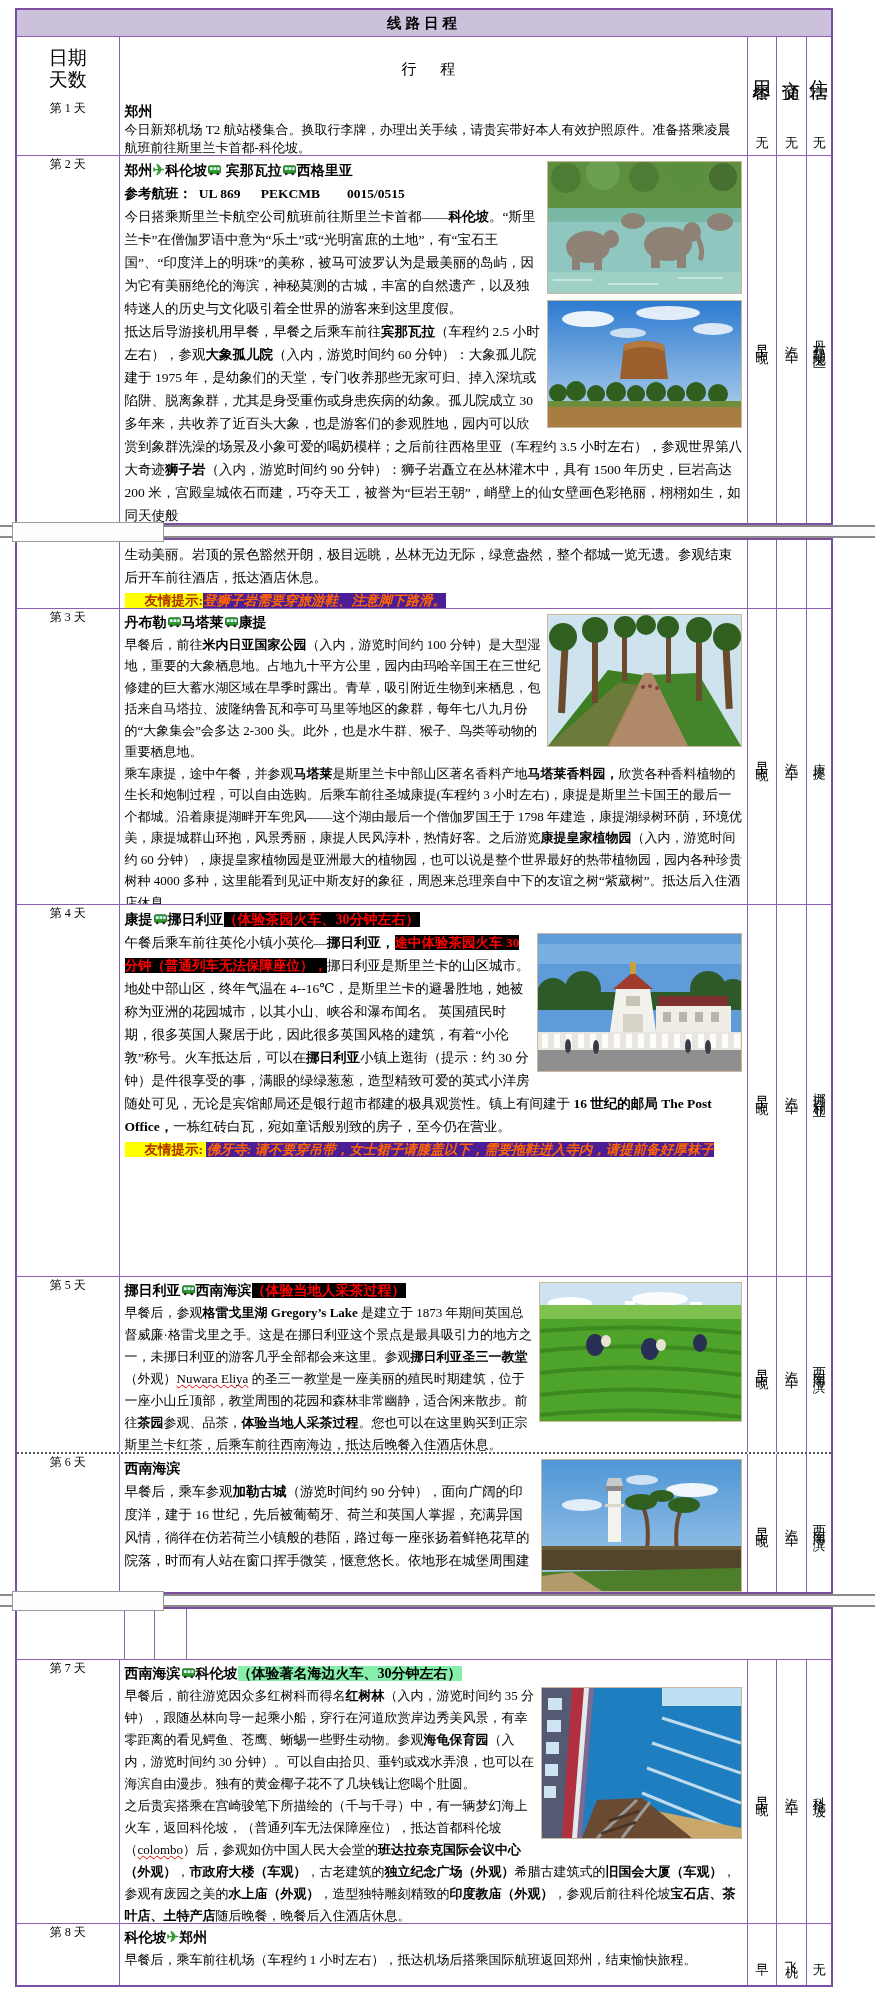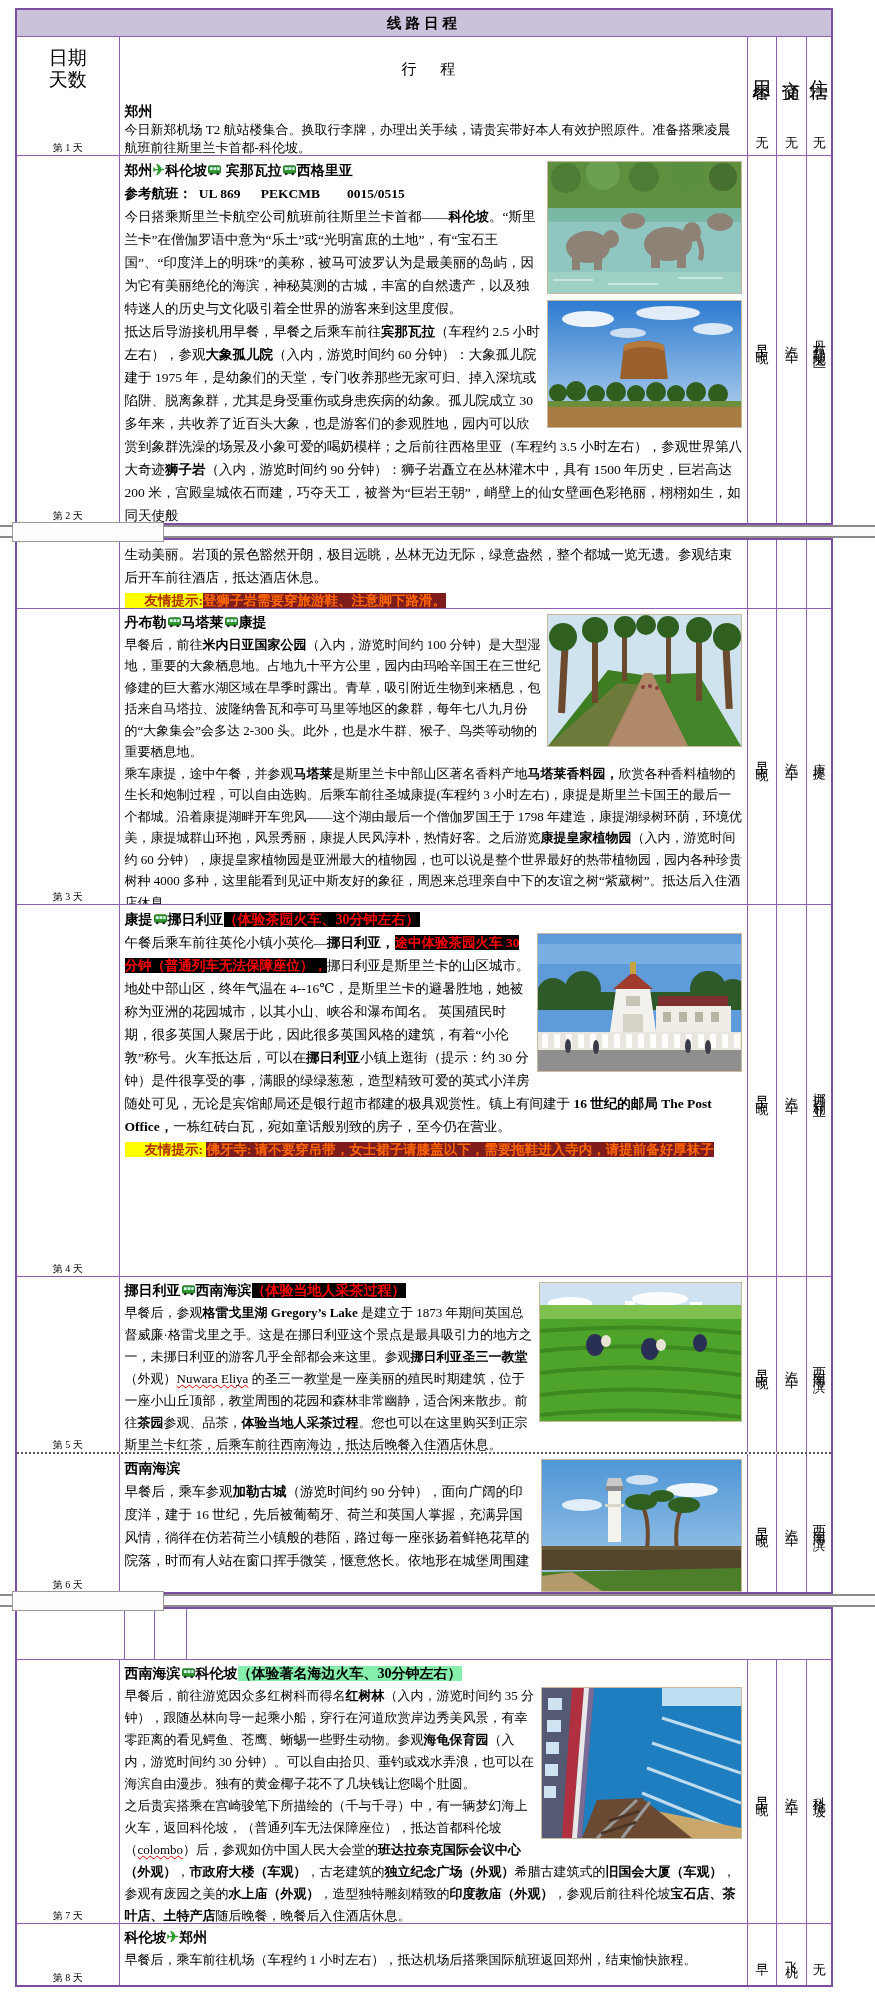--- a/index.html
+++ b/index.html
@@ -4,21 +4,21 @@
 <style>
   html,body{margin:0;padding:0;background:#fff;}
   .doc{width:875px;height:1996px;overflow:hidden;position:relative;background:#fff;
        font-family:"Liberation Serif","DejaVu Serif",serif;color:#000;padding-top:8px;box-sizing:border-box;}
   .sect{margin-left:15px;width:818px;box-sizing:border-box;border:2px solid #7b4fa0;background:#fff;}
   .trow{display:flex;border-top:1px solid #8a5fae;box-sizing:border-box;overflow:hidden;}
   .sect .trow:first-child{border-top:none;}
   .trow.dash{border-top:2px dotted #555;}
   .c{border-left:1px solid #8a5fae;box-sizing:border-box;overflow:hidden;}
   .c:first-child{border-left:none;}
-  .c1{width:107px;display:flex;align-items:flex-end;justify-content:center;font-size:10px;}
+  .c1{width:107px;display:flex;align-items:flex-start;justify-content:center;font-size:12px;}
   .c2{width:662px;padding:3px 5px;font-size:13.5px;line-height:23px;}
   .c2.t18{font-size:13px;line-height:18px;}
   .c2.t21{font-size:13px;line-height:21.5px;}
   .c2.t22{font-size:13px;line-height:22px;}
   .c3{width:30px;}.c4{width:32px;}.c5{width:26px;}
   .c3,.c4,.c5{display:flex;align-items:center;justify-content:center;font-size:13px;}
   .vt{writing-mode:vertical-rl;text-orientation:upright;letter-spacing:4px;line-height:1;}
   .titlebar{height:26px;background:#ccc1da;display:flex;align-items:center;justify-content:center;
             font-weight:bold;font-size:14.5px;letter-spacing:4px;}
   .hrow{height:64px;}
@@ -26,21 +26,21 @@
       white-space:pre-line;line-height:22px;font-size:19px;}
   .c2h{width:662px;display:flex;align-items:center;justify-content:center;
        font-weight:normal;font-size:15px;letter-spacing:10px;}
   p{margin:0;}
   .titlep{font-weight:bold;font-size:14px;}
   .flightp{font-weight:bold;white-space:pre-wrap;}
   .sb{font-weight:bold;}
   .shl{background:#000000;color:#ff0000;font-weight:bold;}
   .shlb{background:#86efac;font-weight:bold;}
   .stipl{background:#ffff00;color:#b03000;font-weight:bold;padding-left:20px;}
-  .stip{background:#7f1d1d;color:#ff6600;font-weight:bold;}
+  .stip{background:#4c1d95;color:#ff6600;font-weight:bold;font-style:italic;}
   .swavy{text-decoration:underline wavy #e00000 1px;text-decoration-skip-ink:none;}
   .ph{float:right;clear:right;margin:2px 0 4px 6px;border:1px solid #c8b8a0;display:block;}
   .pi{color:#2f9a2f;font-weight:bold;font-size:15px;}
   .bi{vertical-align:-1px;margin:0 1px;}
   .pbreak{height:13px;box-sizing:border-box;background:#fbfbfb;border-top:2px solid #8a8a8a;
           border-bottom:2px solid #8a8a8a;position:relative;}
   .pbreak::after{content:"";position:absolute;left:12px;top:-5px;width:150px;height:18px;
                  border:1px solid #9a9a9a;background:#fdfdfd;}
 </style>
 </head>

